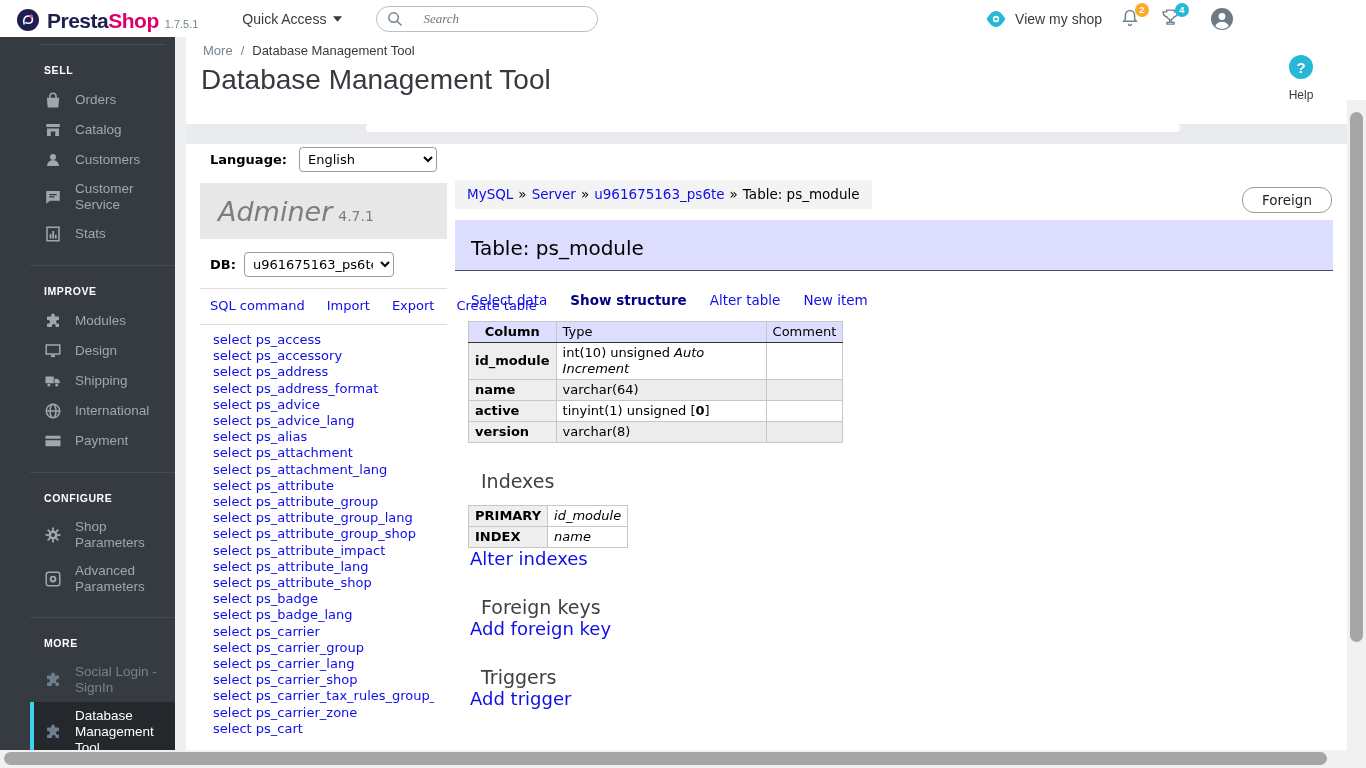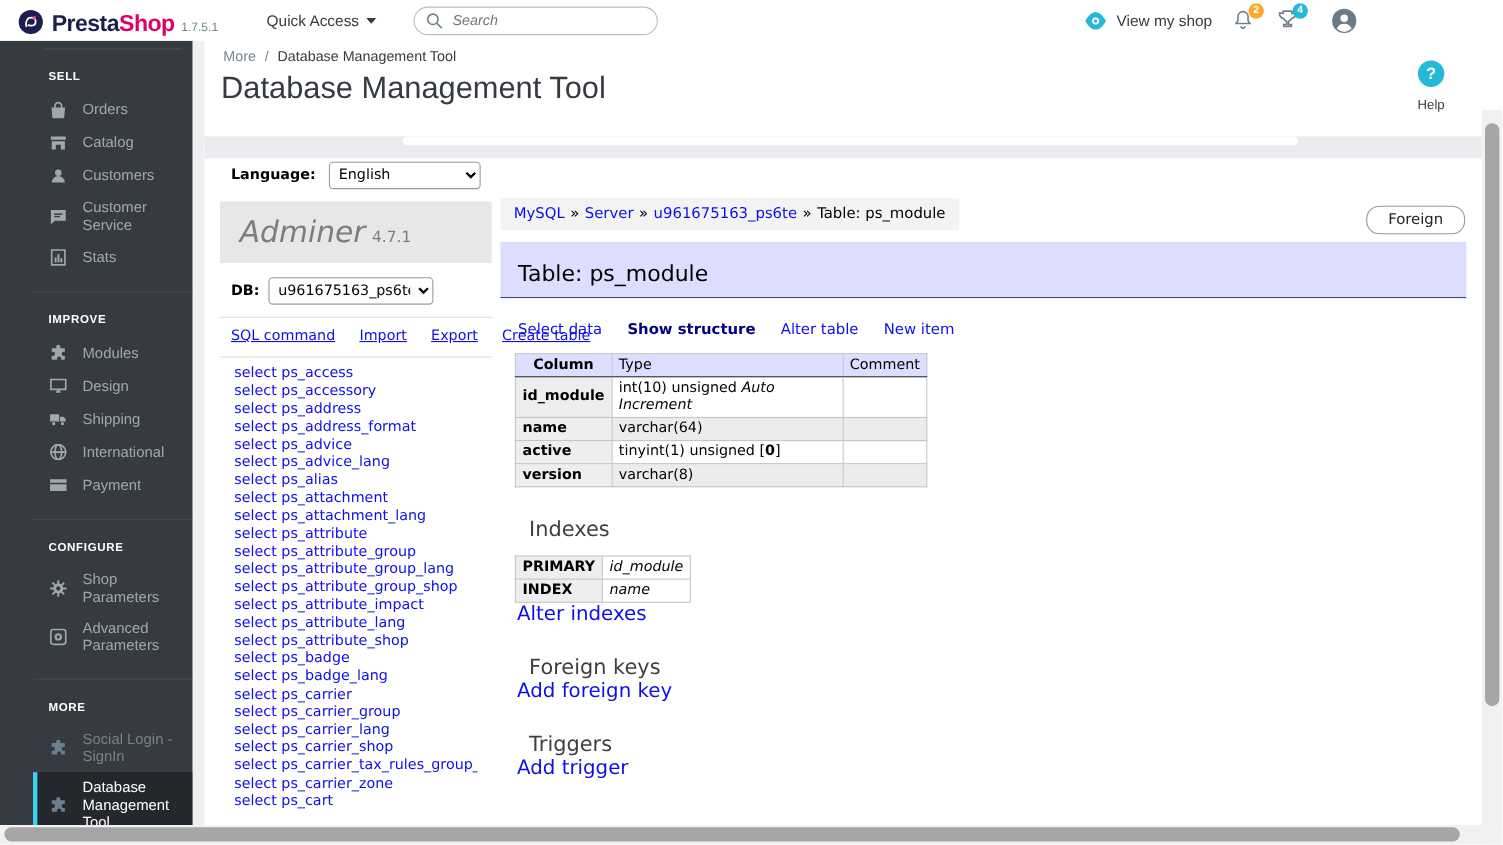--- a/index.html
+++ b/index.html
@@ -10,21 +10,21 @@
   
   #topbar { position:absolute; top:0; left:0; width:1256px; height:37px; background:#fff; display:flex; align-items:center; z-index:30; }
   #brand { display:flex; align-items:baseline; margin-left:16px; }
   #brand svg { position:relative; top:4px; }
   .word { font-size:21px; font-weight:bold; letter-spacing:-0.5px; margin-left:7px; }
   .word .presta { color:#1d1d4f; }
   .word .shop { color:#df0067; }
   #ps-version { font-size:11px; color:#6c868e; margin-left:6px; }
   #quick-access { display:flex; align-items:center; gap:7px; margin-left:44px; font-size:14px; color:#363a41; cursor:pointer; }
   #searchbox { display:flex; align-items:center; margin-left:34px; width:222px; height:26px; border:1px solid #b9bfc5; border-radius:14px; padding:0 10px; color:#8a939b; }
-  #searchbox input { border:none; outline:none; font-size:13px; font-style:italic; color:#555; margin-left:8px; width:160px; font-family:Liberation Sans, sans-serif; background:transparent; }
+  #searchbox input { border:none; outline:none; font-size:13px; font-style:italic; color:#555; margin-left:20px; width:160px; font-family:Liberation Serif, serif; background:transparent; }
   #topbar-right { margin-left:auto; display:flex; align-items:center; margin-right:22px; gap:18px; }
   #view-shop { display:flex; align-items:center; gap:8px; font-size:14px; color:#363a41; cursor:pointer; }
   .icon-badge-wrap { position:relative; width:22px; height:24px; color:#6f828c; cursor:pointer; }
   .badge { position:absolute; top:-4px; right:-7px; min-width:14px; height:14px; border-radius:8px; color:#fff; font-size:9.5px; font-weight:bold; display:flex; align-items:center; justify-content:center; padding:0 3px; }
   #avatar { color:#6b7a85; cursor:pointer; margin-left:10px; }
 
   
   #sidebar { position:absolute; top:37px; left:0; width:175px; height:713px; background:#363a41; overflow:hidden; z-index:10;padding-left:30px; }
   #sidebar-top-line { border-top:1px solid #4a4f57; margin:7px 10px 0 10px; }
   .section-title { color:#fff; font-size:10.5px; font-weight:bold; letter-spacing:0.6px; margin:19px 0 9px 14px; }
@@ -61,21 +61,21 @@
   .adm-label { font-weight:bold; font-size:13px; }
   .adm-select { font-family:"DejaVu Sans",sans-serif; font-size:13px; height:25px; border:1px solid #999; border-radius:4px; background:#fff; padding:0 4px; }
   #lang-select { margin-left:12px; width:138px; }
   #db-select { margin-left:8px; width:150px; }
   #adm-h1 { background:#e7e7e7; margin-top:11px; padding:13px 0 12px 18px; color:#7d7d7d; }
   #adm-h1 .brand-name { font-style:italic; font-size:27px; }
   #adm-h1 .brand-ver { font-size:14px; margin-left:6px; }
   #db-row { margin-top:13px; }
   .adm-rule { border-top:1px solid #ddd; margin-top:11px; }
   #adm-menu-links { padding:8px 0 9px 10px; line-height:17px; }
-  #adm-menu-links a { margin-right:22px; white-space:nowrap;text-decoration:underline; }
+  #adm-menu-links a { margin-right:22px; white-space:nowrap; }
   #table-list { margin-top:7px; padding-left:13px; line-height:16.2px; white-space:nowrap; overflow:hidden; width:234px; }
   #table-list a { display:block; }
 
   #adm-right { position:absolute; top:0; left:269px; width:878px; }
   #adm-breadcrumb { display:inline-block; background:#f3f3f3; padding:6px 12px 7px 12px; margin-top:36px; font-size:13.5px; color:#000; }
   #adm-breadcrumb .bc-sep { margin:0 5px; }
   #logout-btn { position:absolute; top:43px; right:1px; font-family:"DejaVu Sans",sans-serif; font-size:13.5px; color:#222; background:#fff; border:1px solid #999; border-radius:12px; padding:4px 19px; cursor:pointer; }
   #adm-h2 { background:#ddddff; border-bottom:1px solid #4a4a6a; margin-top:11px; padding:16px 0 10px 16px; font-size:20px; font-weight:normal; color:#000; }
   #tabs { margin:21px 0 0 16px; font-size:13.5px; }
   #tabs a { margin-right:23px; }

